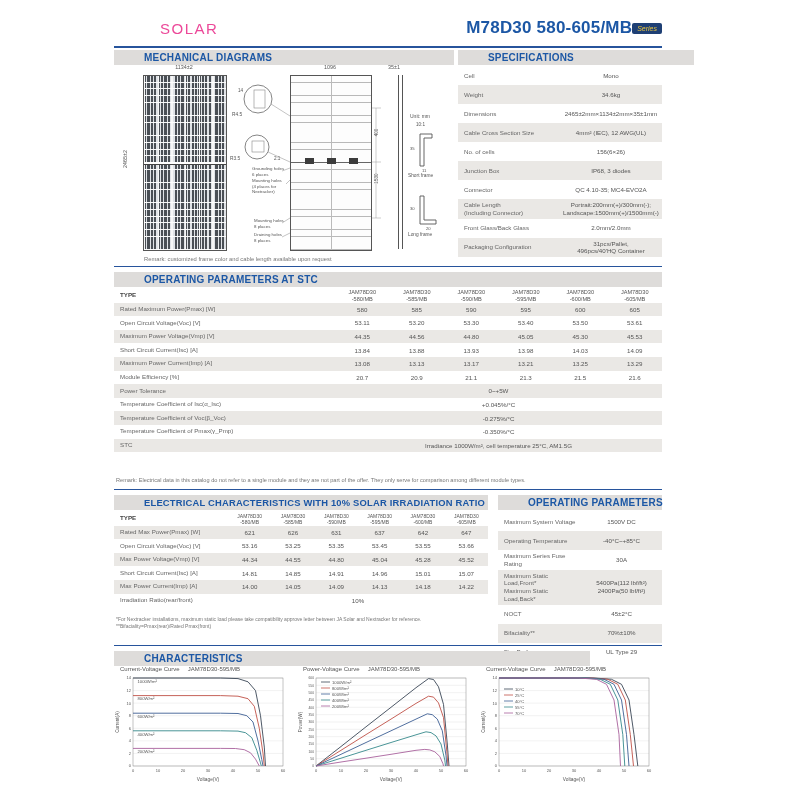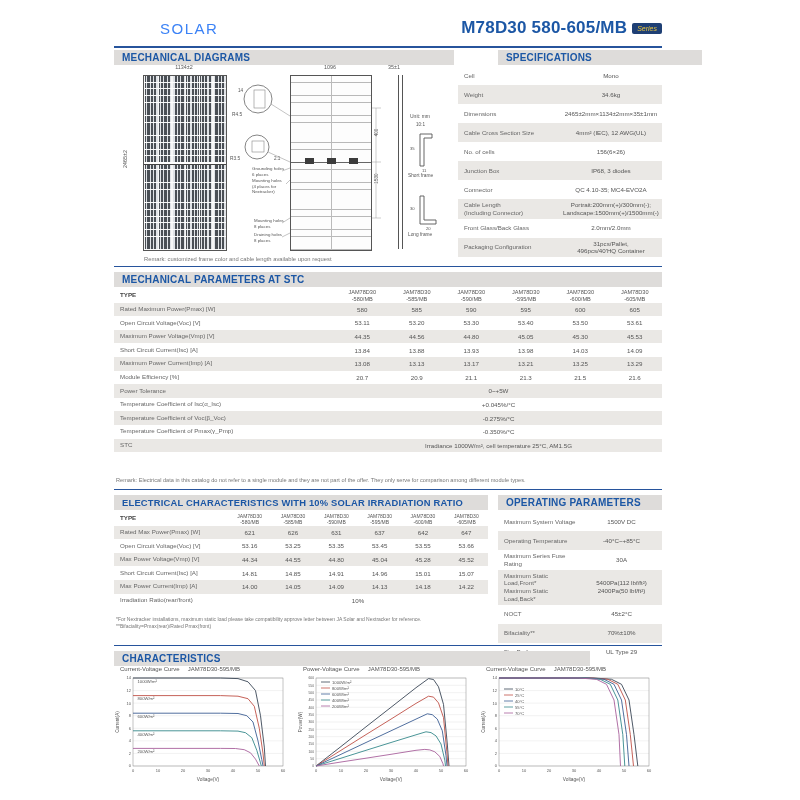--- a/index.html
+++ b/index.html
@@ -1,29 +1,29 @@
 <!DOCTYPE html>
 <html><head>
 <meta charset="utf-8">
 <style>
   html,body{margin:0;padding:0;background:#fff;}
   body{width:800px;height:800px;overflow:hidden;font-family:"Liberation Sans",sans-serif;-webkit-font-smoothing:antialiased;}
   .page{position:relative;width:800px;height:800px;background:#ffffff;}
   .content{position:absolute;left:114px;top:0;width:548px;height:800px;}
   .abs{position:absolute;}
   
-  .brand{left:46px;top:20px;font-size:15px;letter-spacing:1.5px;color:#3b82f6;font-weight:400;}
-  .title-wrap{right:0;top:18px;display:flex;align-items:center;gap:5px;}
+  .brand{left:46px;top:20px;font-size:15px;letter-spacing:1.5px;color:#ec4899;font-weight:400;}
+  .title-wrap{right:0;top:18px;display:flex;align-items:center;}
   .doc-title{font-size:17px;font-weight:bold;color:#1c57a5;letter-spacing:.2px;}
   .badge{background:#1e3f74;color:#e9c53f;font-size:7px;font-style:italic;padding:2px 5px;border-radius:2px;}
   .rule{left:0;width:548px;background:#27549c;}
   .rule-h{top:46px;height:2px;}
   
   .secbar{height:15px;background:#dedcda;display:flex;align-items:center;}
-  .secbar span{font-size:10px;font-weight:bold;color:#1c57a5;padding-left:8px;letter-spacing:.2px;white-space:nowrap;}
+  .secbar span{font-size:10px;font-weight:bold;color:#1c57a5;padding-left:30px;letter-spacing:.2px;white-space:nowrap;}
   
   .kvrow{display:flex;align-items:center;min-height:19px;}
   .kvrow.shaded{background:#eae8e5;}
   .kvl{flex:0 0 47%;font-size:6.2px;color:#666;padding:2px 0 2px 6px;white-space:pre-line;line-height:1.25;}
   .kvv{flex:1;font-size:6.2px;color:#555;text-align:center;white-space:pre-line;line-height:1.25;padding:2px 2px;}
   
   .mrow{display:flex;align-items:center;min-height:13.6px;}
   .mrow.shaded{background:#eae8e5;}
   .mlabel{font-size:6.2px;color:#666;padding-left:6px;line-height:1.1;}
   .mcell{flex:1;text-align:center;font-size:6.2px;color:#555;}
@@ -69,21 +69,21 @@
     <div class="abs brand">SOLAR</div>
     <div class="abs title-wrap">
       <span class="doc-title">M78D30 580-605/MB</span>
       <span class="badge">Series</span>
     </div>
     <div class="abs rule rule-h"></div>
 
     <div class="abs secbar" style="left:0;top:50px;width:340px;">
       <span>MECHANICAL DIAGRAMS</span>
     </div>
-    <div class="abs secbar" style="left:344px;top:50px;width:204px;margin-left:40px;">
+    <div class="abs secbar" style="left:344px;top:50px;width:236px;">
       <span>SPECIFICATIONS</span>
     </div>
 
     <div class="abs mech">
       <div class="dim" style="left:29px;top:-4px;width:82px;text-align:center;">1134±2</div>
       <div class="dim rot" style="left:-6px;top:88px;width:34px;text-align:center;">2465±2</div>
       <div class="frontview">
           <div class="fmid"></div>
         </div>
 
@@ -187,21 +187,21 @@
           <div class="kvv">2.0mm/2.0mm</div>
         </div>
         <div class="kvrow shaded">
           <div class="kvl">Packaging Configuration</div>
           <div class="kvv">31pcs/Pallet,
 496pcs/40'HQ Container</div>
         </div>
       </div>
 
     <div class="abs secbar" style="left:0;top:272px;width:548px;">
-      <span>MECHANICAL PARAMETERS AT STC</span>
+      <span>OPERATING PARAMETERS AT STC</span>
     </div>
     <div class="abs" style="left:0;top:289px;width:548px;" id="stc-table">
         <div class="mrow mhead">
           <div class="mlabel" style="flex: 0 0 215px;">TYPE</div>
           <div class="mcell" style="font-size: 5.6px;">
             <div>JAM78D30</div>
             <div>-580/MB</div>
           </div>
           <div class="mcell" style="font-size: 5.6px;">
             <div>JAM78D30</div>

